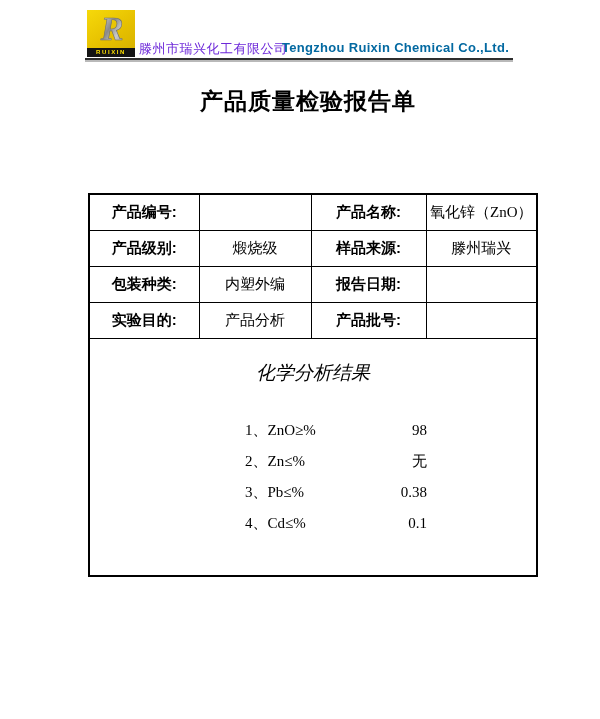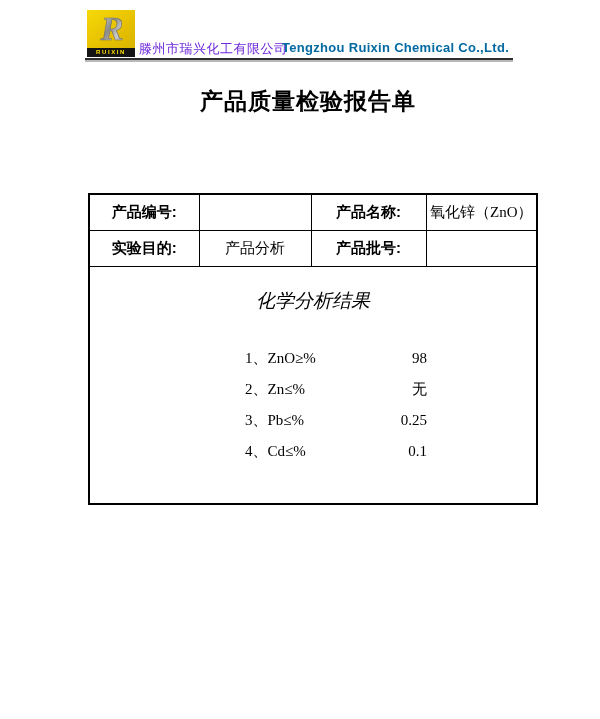--- a/index.html
+++ b/index.html
@@ -143,41 +143,53 @@
         <col style="width:111px">
     </colgroup>
     <tbody>
       <tr class="inforow">
         <td class="lbl">产品编号:</td>
         <td class="val"></td>
         <td class="lbl">产品名称:</td>
         <td class="val">氧化锌（ZnO）</td>
       </tr>
       <tr class="inforow">
+        <td class="lbl">产品级别:</td>
+        <td class="val">煅烧级</td>
+        <td class="lbl">样品来源:</td>
+        <td class="val">滕州瑞兴</td>
+      </tr>
+      <tr class="inforow">
+        <td class="lbl">包装种类:</td>
+        <td class="val">内塑外编</td>
+        <td class="lbl">报告日期:</td>
+        <td class="val"></td>
+      </tr>
+      <tr class="inforow">
         <td class="lbl">实验目的:</td>
         <td class="val">产品分析</td>
         <td class="lbl">产品批号:</td>
         <td class="val"></td>
       </tr>
 
       <tr>
         <td class="analysis" colspan="4">
           <div class="an-heading">化学分析结果</div>
           <div class="an-list">
             <div class="an-item">
               <span class="an-name">1、ZnO≥%</span>
               <span class="an-value">98</span>
             </div>
             <div class="an-item">
               <span class="an-name">2、Zn≤%</span>
               <span class="an-value">无</span>
             </div>
             <div class="an-item">
               <span class="an-name">3、Pb≤%</span>
-              <span class="an-value">0.25</span>
+              <span class="an-value">0.38</span>
             </div>
             <div class="an-item">
               <span class="an-name">4、Cd≤%</span>
               <span class="an-value">0.1</span>
             </div>
           </div>
         </td>
       </tr>
 
 

